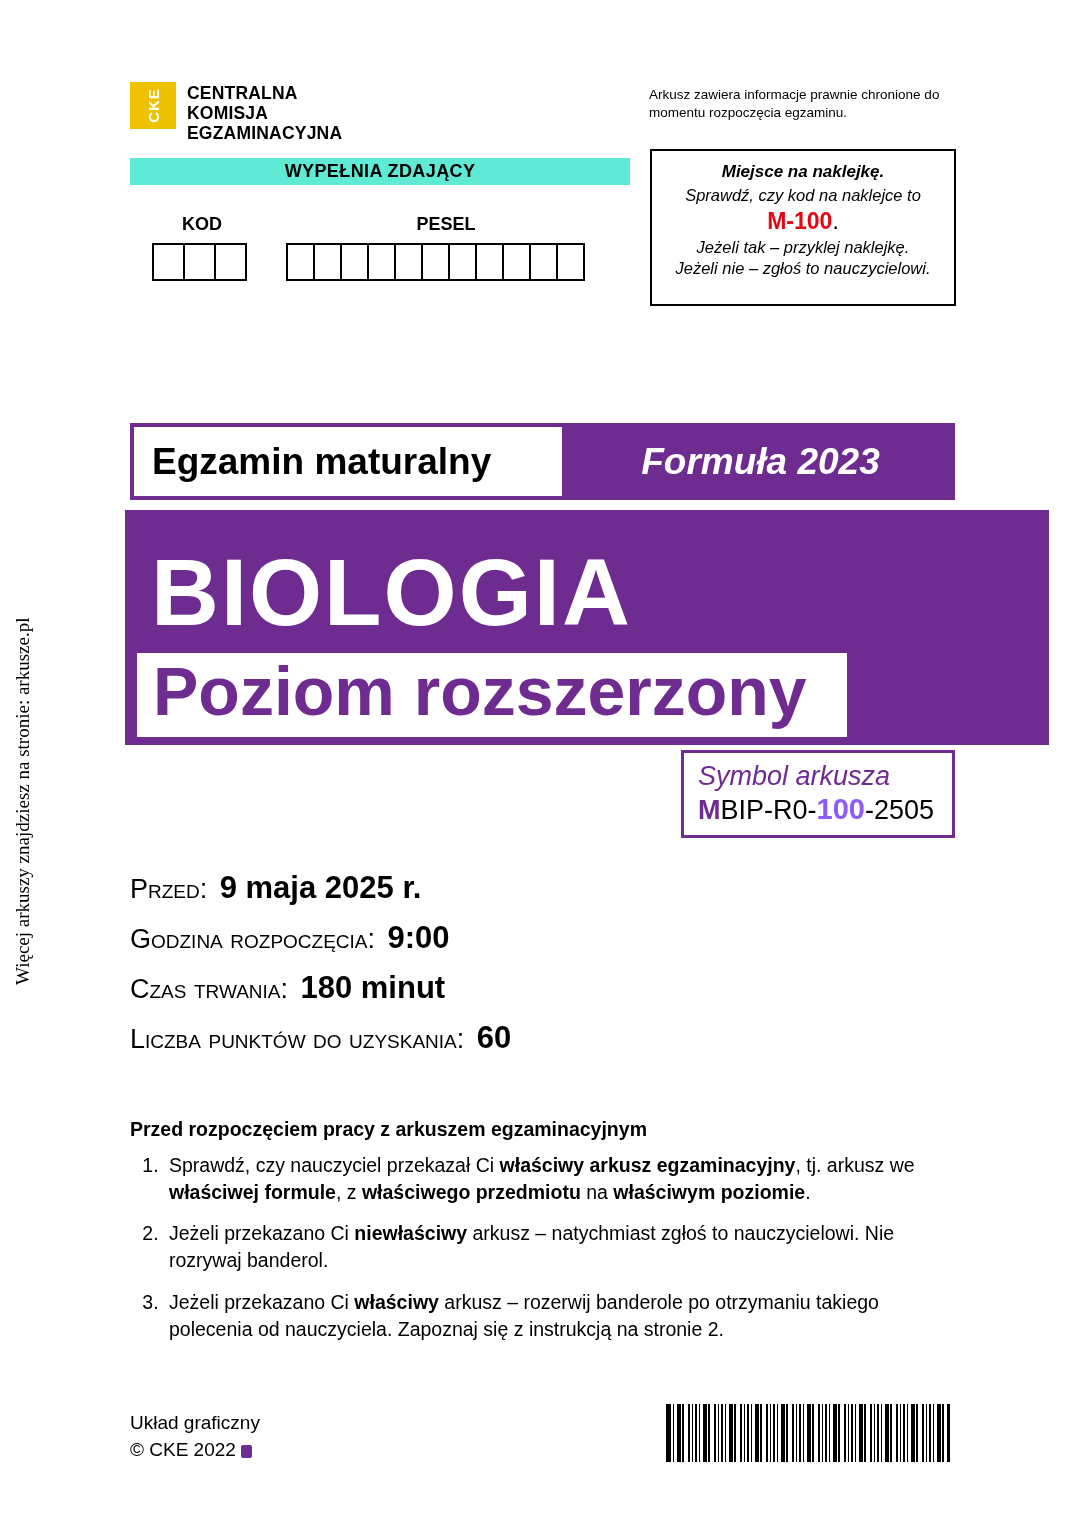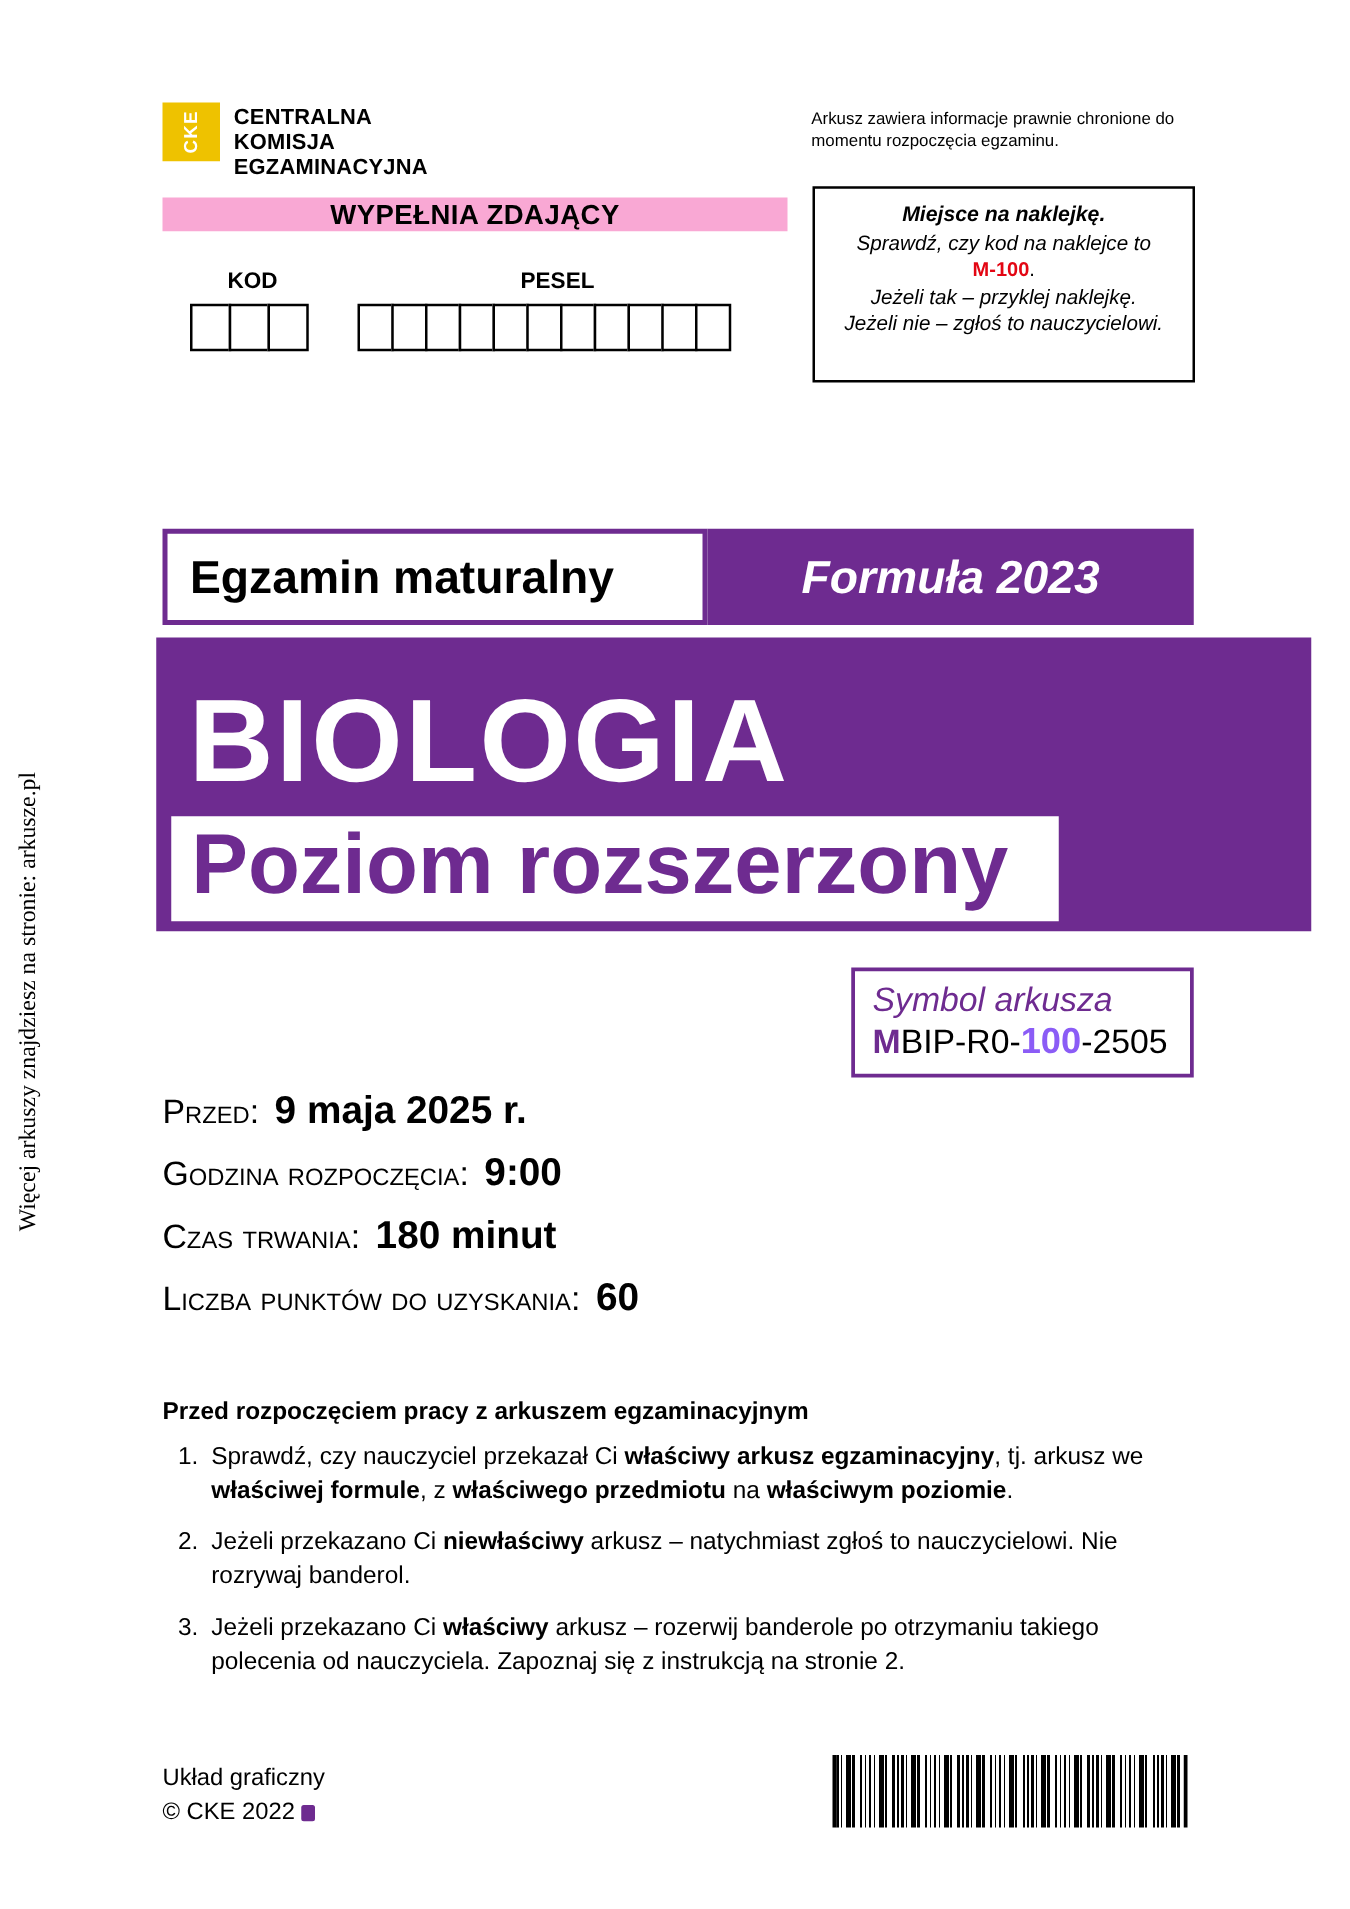--- a/index.html
+++ b/index.html
@@ -20,39 +20,39 @@
   
   .logo-wrap { position:absolute; left:130px; top:82px; display:flex; gap:11px; align-items:flex-start; }
   .logo-square { width:46px; height:47px; background:#eec200; display:flex; align-items:center; justify-content:center; }
   .logo-acronym { color:#fff; font-weight:bold; font-size:15px; letter-spacing:1px; transform:rotate(-90deg); }
   .org-name { font-weight:bold; font-size:17.5px; line-height:1.15; letter-spacing:0.2px; padding-top:1px; }
   .legal-notice { position:absolute; left:649px; top:86px; width:302px; font-size:13.5px; line-height:1.3; }
 
   
   .wypelnia-banner {
     position:absolute; left:130px; top:158px; width:500px; height:27px;
-    background:#f9a8d4; display:flex; align-items:center; justify-content:center;
-    font-weight:bold; font-size:22px; letter-spacing:0.4px;
+    background:#5eead4; display:flex; align-items:center; justify-content:center;
+    font-weight:bold; font-size:18px; letter-spacing:0.4px;
   }
   .kod-label   { position:absolute; left:152px; top:214px; width:100px; text-align:center; font-weight:bold; font-size:18px; }
   .pesel-label { position:absolute; left:286px; top:214px; width:320px; text-align:center; font-weight:bold; font-size:18px; }
   .kod-cells   { position:absolute; left:152px; top:243px; display:flex; }
   .pesel-cells { position:absolute; left:286px; top:243px; display:flex; }
   .cell { width:33px; height:38px; border:2px solid #000; background:#fff; margin-left:-2px; }
   .cell:first-child { margin-left:0; }
   .cell.p { width:29px; }
 
   
   .sticker-box {
     position:absolute; left:650px; top:149px; width:306px; height:157px;
     border:2px solid #000; padding:11px 12px 8px 12px; text-align:center; background:#fff;
   }
   .sticker-title { font-style:italic; font-weight:bold; font-size:17px; margin-bottom:3px; }
   .sticker-line  { font-style:italic; font-size:16.5px; line-height:1.32; }
-  .sticker-code-line { font-size:16px; line-height:1.3; }
+  .sticker-code-line { font-size:23px; line-height:1.3; }
   .sticker-code  { color:#e30613; font-weight:bold; }
 
   
   .exam-row { position:absolute; left:130px; top:379px; width:825px; height:77px; display:flex;margin-top:44px; }
   .exam-title {
     width:436px; background:#fff; border:4px solid #6e2b90;
     display:flex; align-items:center; padding-left:18px;
     font-size:37px; font-weight:bold;
   }
   .formula-box {
@@ -72,21 +72,21 @@
   }
   .level-box {
     margin:16px 0 0 12px; width:710px; background:#fff;
     padding:4px 0 12px 16px;
   }
   .level-text { color:#6e2b90; font-weight:bold; font-size:68px; line-height:1; }
 
   
   .symbol-box {
     position:absolute; left:681px; top:750px; width:274px;
-    border:3px solid #6e2b90; background:#fff; padding:8px 0 9px 14px;margin-top:24px;
+    border:3px solid #6e2b90; background:#fff; padding:8px 0 9px 14px;
   }
   .symbol-label { color:#6e2b90; font-style:italic; font-size:27px; }
   .symbol-code  { font-size:27px; margin-top:1px; }
   .symbol-m     { color:#6e2b90; font-weight:bold; }
   .symbol-num   { color:#8b5cf6; font-weight:bold; font-size:29px; }
 
   
   .details { position:absolute; left:130px; top:870px; }
   .detail-row { margin-bottom:14px; white-space:nowrap; }
   .detail-label { font-variant:small-caps; font-size:27px; }

